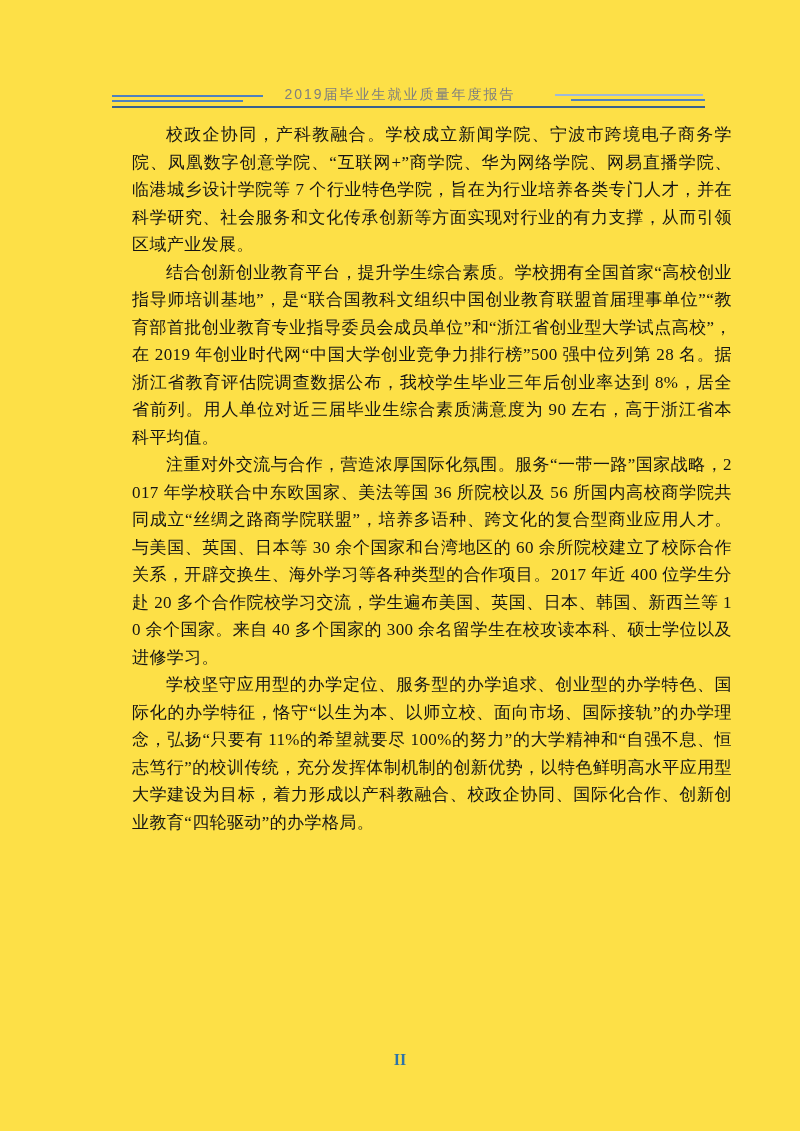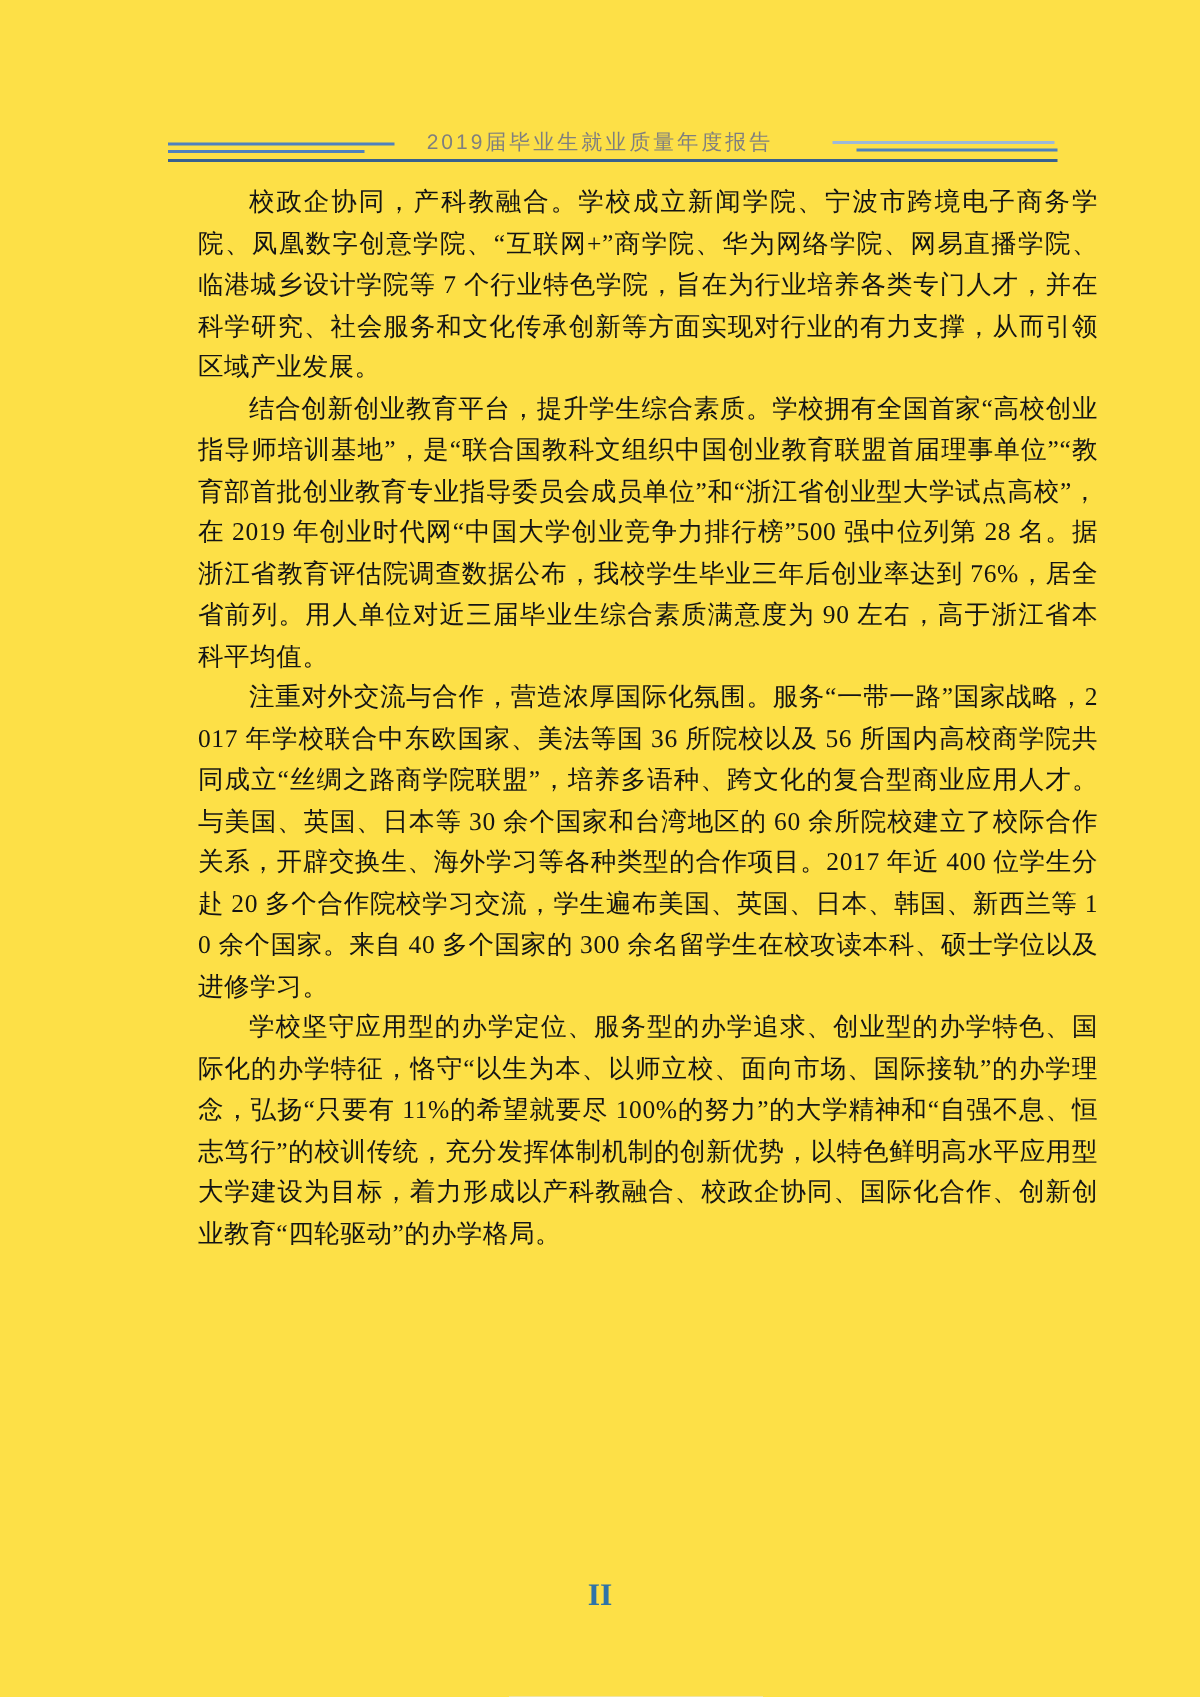--- a/index.html
+++ b/index.html
@@ -54,41 +54,41 @@
     letter-spacing:0.4px;
     word-break:break-all;
   }
   
   .page-footer{
     position:absolute;
     left:0;top:1051px;width:800px;
     text-align:center;
   }
   .page-number{
-    font-size:21px;
+    font-size:16px;
     font-weight:bold;
     color:var(--page-number-blue);
     font-family:"Liberation Serif","DejaVu Serif",serif;
   }
 </style>
 </head>
 <body>
 
 <div class="page">
 
   <div class="hdr-title">2019届毕业生就业质量年度报告</div>
   <div class="hline hl1"></div>
   <div class="hline hl2"></div>
   <div class="hline hr1"></div>
   <div class="hline hr2"></div>
   <div class="hdr-rule"></div>
 
   <main class="doc-body">
     <p>校政企协同，产科教融合。学校成立新闻学院、宁波市跨境电子商务学院、凤凰数字创意学院、“互联网+”商学院、华为网络学院、网易直播学院、临港城乡设计学院等 7 个行业特色学院，旨在为行业培养各类专门人才，并在科学研究、社会服务和文化传承创新等方面实现对行业的有力支撑，从而引领区域产业发展。</p>
-    <p>结合创新创业教育平台，提升学生综合素质。学校拥有全国首家“高校创业指导师培训基地”，是“联合国教科文组织中国创业教育联盟首届理事单位”“教育部首批创业教育专业指导委员会成员单位”和“浙江省创业型大学试点高校”，在 2019 年创业时代网“中国大学创业竞争力排行榜”500 强中位列第 28 名。据浙江省教育评估院调查数据公布，我校学生毕业三年后创业率达到 76%，居全省前列。用人单位对近三届毕业生综合素质满意度为 90 左右，高于浙江省本科平均值。</p>
+    <p>结合创新创业教育平台，提升学生综合素质。学校拥有全国首家“高校创业指导师培训基地”，是“联合国教科文组织中国创业教育联盟首届理事单位”“教育部首批创业教育专业指导委员会成员单位”和“浙江省创业型大学试点高校”，在 2019 年创业时代网“中国大学创业竞争力排行榜”500 强中位列第 28 名。据浙江省教育评估院调查数据公布，我校学生毕业三年后创业率达到 8%，居全省前列。用人单位对近三届毕业生综合素质满意度为 90 左右，高于浙江省本科平均值。</p>
     <p>注重对外交流与合作，营造浓厚国际化氛围。服务“一带一路”国家战略，2017 年学校联合中东欧国家、美法等国 36 所院校以及 56 所国内高校商学院共同成立“丝绸之路商学院联盟”，培养多语种、跨文化的复合型商业应用人才。与美国、英国、日本等 30 余个国家和台湾地区的 60 余所院校建立了校际合作关系，开辟交换生、海外学习等各种类型的合作项目。2017 年近 400 位学生分赴 20 多个合作院校学习交流，学生遍布美国、英国、日本、韩国、新西兰等 10 余个国家。来自 40 多个国家的 300 余名留学生在校攻读本科、硕士学位以及进修学习。</p>
     <p>学校坚守应用型的办学定位、服务型的办学追求、创业型的办学特色、国际化的办学特征，恪守“以生为本、以师立校、面向市场、国际接轨”的办学理念，弘扬“只要有 11%的希望就要尽 100%的努力”的大学精神和“自强不息、恒志笃行”的校训传统，充分发挥体制机制的创新优势，以特色鲜明高水平应用型大学建设为目标，着力形成以产科教融合、校政企协同、国际化合作、创新创业教育“四轮驱动”的办学格局。</p>
   </main>
 
   <div class="page-footer">
     <span class="page-number">II</span>
   </div>
 
 </div>
 

